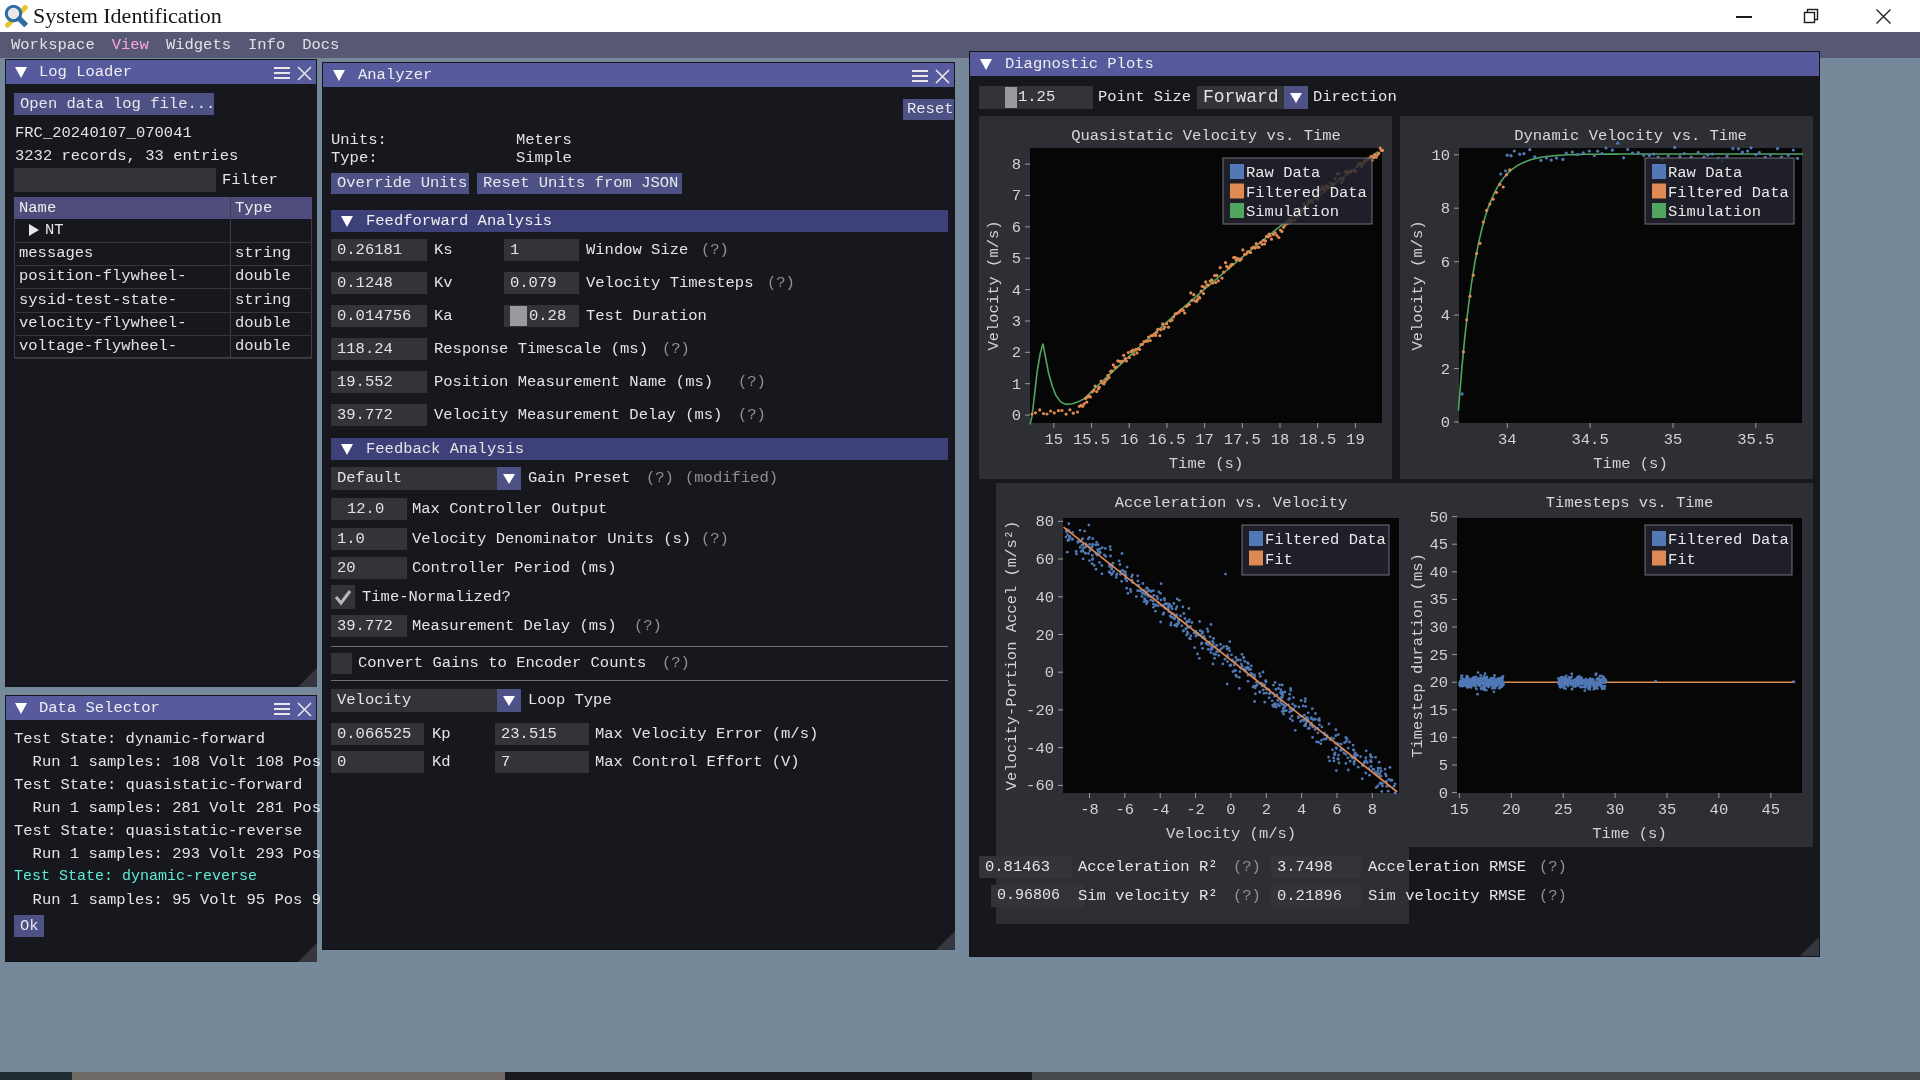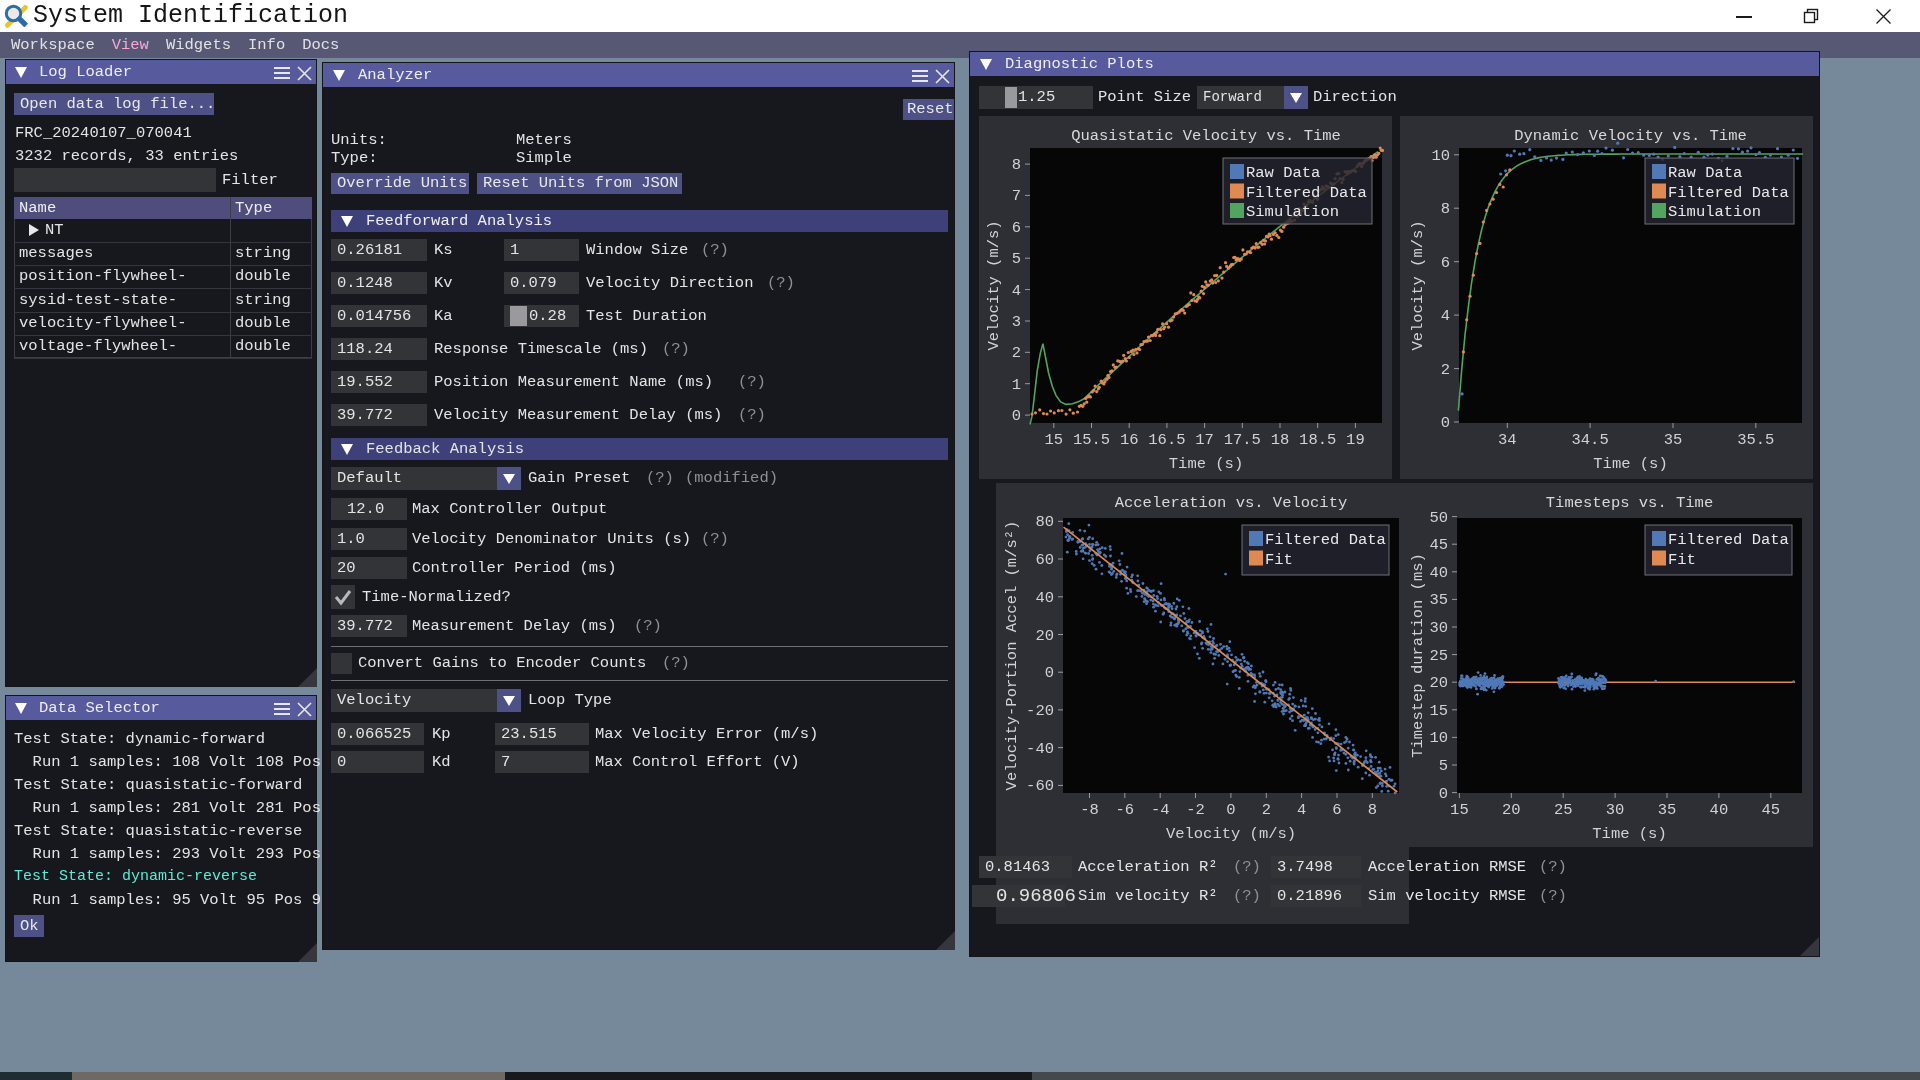--- a/index.html
+++ b/index.html
@@ -1,21 +1,21 @@
 <!DOCTYPE html>
 <html><head><meta charset="utf-8"><style>*{margin:0;padding:0;box-sizing:border-box}html,body{width:1920px;height:1080px;background:#76899b;overflow:hidden;font-family:"Liberation Mono",monospace}.win{position:absolute;border:1px solid #14151a}.tbar{position:absolute;left:0;top:0;right:0;height:24px;background:#575b9e}</style></head><body>
 <div style="position:absolute;left:0;top:0;width:1920px;height:32px;background:#ffffff">
     <svg style="position:absolute;left:3px;top:3px" width="26" height="26" viewBox="0 0 26 26">
 <g transform="rotate(45 13 13)">
         <rect x="11" y="-2" width="5" height="30" rx="2" fill="#e8c52b"></rect>
       </g>
 <circle cx="10.5" cy="10.5" r="7.2" fill="#e9e9ea" stroke="#2e6da4" stroke-width="3"></circle>
 <rect x="14.5" y="12.5" width="12" height="5.4" rx="1" transform="rotate(45 16 15)" fill="#2e6da4"></rect>
 </svg>
-    <div style="position:absolute;left:33px;top:0;height:32px;line-height:32px;color:#151515;font-family:Liberation Mono, monospace;font-size:25px">System Identification</div>
+    <div style="position:absolute;left:33px;top:0;height:32px;line-height:32px;color:#151515;font-family:Liberation Serif, serif;font-size:22px">System Identification</div>
     <div style="position:absolute;left:1736px;top:16px;width:16px;height:1.6px;background:#1a1a1a"></div>
     <svg style="position:absolute;left:1803px;top:8px" width="17" height="17">
 <rect x="4.5" y="1.5" width="10" height="10" fill="none" stroke="#1a1a1a" stroke-width="1.4"></rect>
 <rect x="1.5" y="4.5" width="10" height="10" fill="#ffffff" stroke="#1a1a1a" stroke-width="1.4"></rect>
 </svg>
     <svg style="position:absolute;left:1875px;top:8px" width="17" height="17">
 <path d="M1.5 1.5 L15.5 15.5 M15.5 1.5 L1.5 15.5" stroke="#1a1a1a" stroke-width="1.3"></path>
     </svg>
   </div>
 <div style="position:absolute;left:0;top:32px;width:1920px;height:26px;background:#565874">
@@ -125,21 +125,21 @@
     <div style="position:absolute;left:8px;top:275px;width:96px;height:22px;background:#333438;line-height:22px;padding-left:6px;color:#e4e4e6;font-size:15.5px;white-space:pre">118.24</div>
     <div style="position:absolute;left:111px;top:275px;height:22px;line-height:22px;color:#e4e4e6;font-size:15.5px;white-space:pre">Response Timescale (ms)</div>
     <div style="position:absolute;left:8px;top:308px;width:96px;height:22px;background:#333438;line-height:22px;padding-left:6px;color:#e4e4e6;font-size:15.5px;white-space:pre">19.552</div>
     <div style="position:absolute;left:111px;top:308px;height:22px;line-height:22px;color:#e4e4e6;font-size:15.5px;white-space:pre">Position Measurement Name (ms)</div>
     <div style="position:absolute;left:8px;top:341px;width:96px;height:22px;background:#333438;line-height:22px;padding-left:6px;color:#e4e4e6;font-size:15.5px;white-space:pre">39.772</div>
     <div style="position:absolute;left:111px;top:341px;height:22px;line-height:22px;color:#e4e4e6;font-size:15.5px;white-space:pre">Velocity Measurement Delay (ms)</div>
     <div style="position:absolute;left:181px;top:176px;width:75px;height:22px;background:#333438;line-height:22px;padding-left:6px;color:#e4e4e6;font-size:15.5px;white-space:pre">1</div>
     <div style="position:absolute;left:263px;top:176px;height:22px;line-height:22px;color:#e4e4e6;font-size:15.5px;white-space:pre">Window Size</div>
     <div style="position:absolute;left:378px;top:176px;height:22px;line-height:22px;color:#8f9096;font-size:15.5px;white-space:pre">(?)</div>
     <div style="position:absolute;left:181px;top:209px;width:75px;height:22px;background:#333438;line-height:22px;padding-left:6px;color:#e4e4e6;font-size:15.5px;white-space:pre">0.079</div>
-    <div style="position:absolute;left:263px;top:209px;height:22px;line-height:22px;color:#e4e4e6;font-size:15.5px;white-space:pre">Velocity Direction</div>
+    <div style="position:absolute;left:263px;top:209px;height:22px;line-height:22px;color:#e4e4e6;font-size:15.5px;white-space:pre">Velocity Timesteps</div>
     <div style="position:absolute;left:444px;top:209px;height:22px;line-height:22px;color:#8f9096;font-size:15.5px;white-space:pre">(?)</div>
     <div style="position:absolute;left:181px;top:242px;width:75px;height:22px;background:#333438"></div>
     <div style="position:absolute;left:187px;top:243px;width:17px;height:20px;background:#9a9a9e"></div>
     <div style="position:absolute;left:206px;top:242px;height:22px;line-height:22px;color:#e4e4e6;font-size:15.5px;white-space:pre">0.28</div>
     <div style="position:absolute;left:263px;top:242px;height:22px;line-height:22px;color:#e4e4e6;font-size:15.5px;white-space:pre">Test Duration</div>
     <div style="position:absolute;left:339px;top:275px;height:22px;line-height:22px;color:#8f9096;font-size:15.5px;white-space:pre">(?)</div>
     <div style="position:absolute;left:415px;top:308px;height:22px;line-height:22px;color:#8f9096;font-size:15.5px;white-space:pre">(?)</div>
     <div style="position:absolute;left:415px;top:341px;height:22px;line-height:22px;color:#8f9096;font-size:15.5px;white-space:pre">(?)</div>
     <div style="position:absolute;left:8px;top:375px;width:617px;height:22px;background:#3e4179"></div>
     <div style="position:absolute;left:18px;top:381px;width:0;height:0;border-left:6.5px solid transparent;border-right:6.5px solid transparent;border-top:11px solid #ffffff"></div>
@@ -190,21 +190,21 @@
     <div class="tbar"></div>
     <div style="position:absolute;left:10px;top:7px;width:0;height:0;border-left:6.5px solid transparent;border-right:6.5px solid transparent;border-top:11px solid #ffffff"></div>
     <div style="position:absolute;left:35px;top:1px;height:23px;line-height:23px;color:#eeeef0;font-size:15.5px;white-space:pre">Diagnostic Plots</div>
     <div style="position:absolute;left:9px;top:34px;width:114px;height:23px;background:#333438"></div>
     <div style="position:absolute;left:35px;top:35px;width:12px;height:21px;background:#9a9a9e"></div>
     <div style="position:absolute;left:48px;top:34px;height:23px;line-height:23px;color:#e4e4e6;font-size:15.5px;white-space:pre">1.25</div>
     <div style="position:absolute;left:128px;top:34px;height:23px;line-height:23px;color:#e4e4e6;font-size:15.5px;white-space:pre">Point Size</div>
     <div style="position:absolute;left:227px;top:34px;width:111px;height:23px;background:#333438"></div>
     <div style="position:absolute;left:314px;top:34px;width:24px;height:23px;background:#4d5185"></div>
     <div style="position:absolute;left:320px;top:41px;width:0;height:0;border-left:6.5px solid transparent;border-right:6.5px solid transparent;border-top:10px solid #ffffff"></div>
-    <div style="position:absolute;left:233px;top:34px;height:23px;line-height:23px;color:#e4e4e6;font-size:14px;white-space:pre">Forward</div>
+    <div style="position:absolute;left:233px;top:34px;height:23px;line-height:23px;color:#e4e4e6;font-size:18px;white-space:pre">Forward</div>
     <div style="position:absolute;left:343px;top:34px;height:23px;line-height:23px;color:#e4e4e6;font-size:15.5px;white-space:pre">Direction</div>
     <div style="position:absolute;left:9px;top:64px;width:413px;height:363px;background:#2d2f34">
       <svg width="413" height="363" style="position:absolute;left:0;top:0" font-family="'Liberation Mono',monospace">
         <rect x="51" y="32" width="352" height="275" fill="#060606"></rect>
         <text x="227" y="24" font-size="15.5" fill="#d8d8da" text-anchor="middle">Quasistatic Velocity vs. Time</text>
         <line x1="74.8" y1="307" x2="74.8" y2="312" stroke="#9a9aa0" stroke-width="1"></line>
         <text x="74.8" y="328" font-size="15.5" fill="#d2d2d5" text-anchor="middle">15</text>
         <line x1="112.5" y1="307" x2="112.5" y2="312" stroke="#9a9aa0" stroke-width="1"></line>
         <text x="112.5" y="328" font-size="15.5" fill="#d2d2d5" text-anchor="middle">15.5</text>
         <line x1="150.2" y1="307" x2="150.2" y2="312" stroke="#9a9aa0" stroke-width="1"></line>
@@ -1821,19 +1821,19 @@
         <rect x="252" y="67.5" width="14" height="15" fill="#df8a52"></rect>
         <text x="268" y="80.5" font-size="15.5" fill="#e8e8ea" text-anchor="start">Fit</text>
       </svg>
     </div>
     <div style="position:absolute;left:9px;top:804px;width:93px;height:22px;background:#333438;line-height:22px;padding-left:6px;color:#e4e4e6;font-size:15.5px;white-space:pre">0.81463</div>
     <div style="position:absolute;left:108px;top:804px;height:22px;line-height:22px;color:#e4e4e6;font-size:15.5px;white-space:pre">Acceleration R²</div>
     <div style="position:absolute;left:263px;top:804px;height:22px;line-height:22px;color:#8f9096;font-size:15.5px;white-space:pre">(?)</div>
     <div style="position:absolute;left:301px;top:804px;width:90px;height:22px;background:#333438;line-height:22px;padding-left:6px;color:#e4e4e6;font-size:15.5px;white-space:pre">3.7498</div>
     <div style="position:absolute;left:398px;top:804px;height:22px;line-height:22px;color:#e4e4e6;font-size:15.5px;white-space:pre">Acceleration RMSE</div>
     <div style="position:absolute;left:569px;top:804px;height:22px;line-height:22px;color:#8f9096;font-size:15.5px;white-space:pre">(?)</div>
-    <div style="position:absolute;left:2px;top:833px;width:93px;height:22px;background:#333438;line-height:22px;padding-left:24px;color:#e4e4e6;font-size:19px;white-space:pre">0.96806</div>
+    <div style="position:absolute;left:21px;top:833px;width:93px;height:22px;background:#333438;line-height:22px;padding-left:6px;color:#e4e4e6;font-size:15px;white-space:pre">0.96806</div>
     <div style="position:absolute;left:108px;top:833px;height:22px;line-height:22px;color:#e4e4e6;font-size:15.5px;white-space:pre">Sim velocity R²</div>
     <div style="position:absolute;left:263px;top:833px;height:22px;line-height:22px;color:#8f9096;font-size:15.5px;white-space:pre">(?)</div>
     <div style="position:absolute;left:301px;top:833px;width:90px;height:22px;background:#333438;line-height:22px;padding-left:6px;color:#e4e4e6;font-size:15.5px;white-space:pre">0.21896</div>
     <div style="position:absolute;left:398px;top:833px;height:22px;line-height:22px;color:#e4e4e6;font-size:15.5px;white-space:pre">Sim velocity RMSE</div>
     <div style="position:absolute;left:569px;top:833px;height:22px;line-height:22px;color:#8f9096;font-size:15.5px;white-space:pre">(?)</div>
     <div style="position:absolute;left:830px;top:885px;width:0;height:0;border-left:19px solid transparent;border-bottom:19px solid #35363e"></div>
   </div>
 </body></html>

